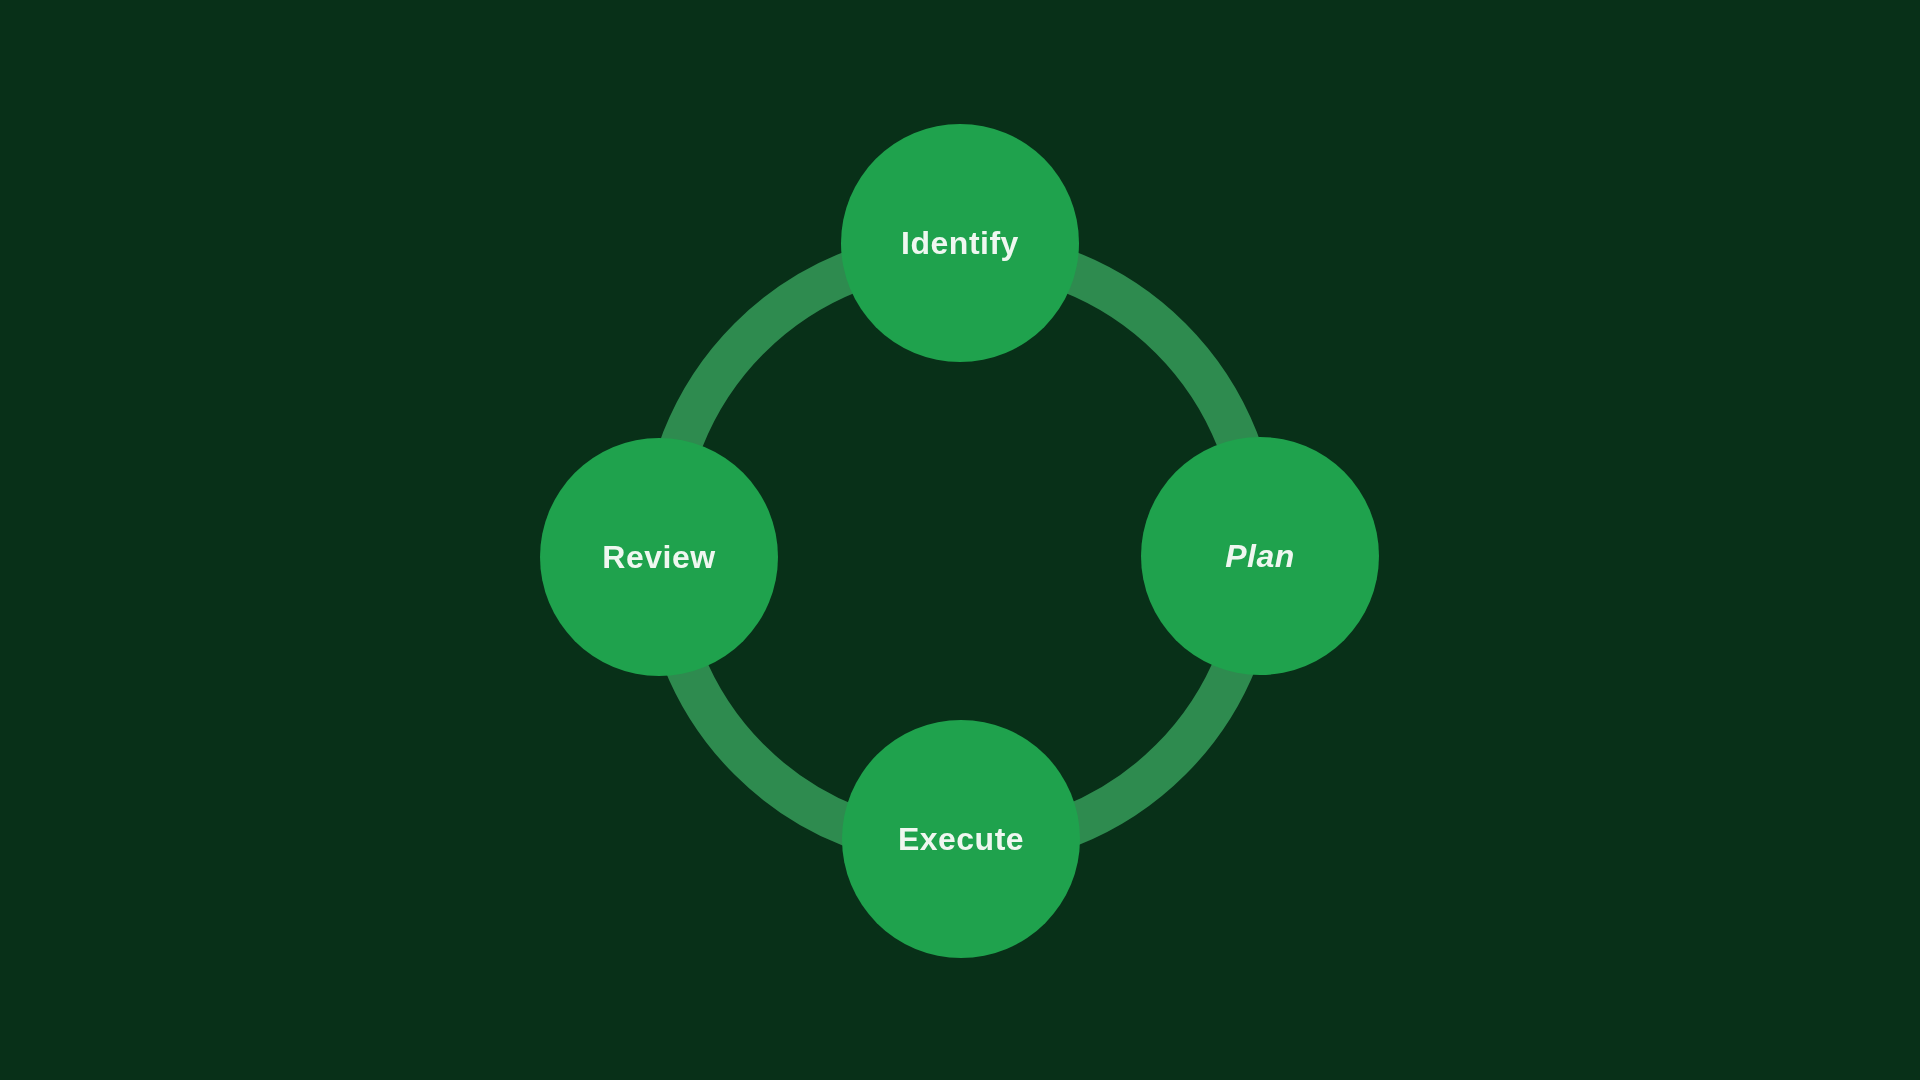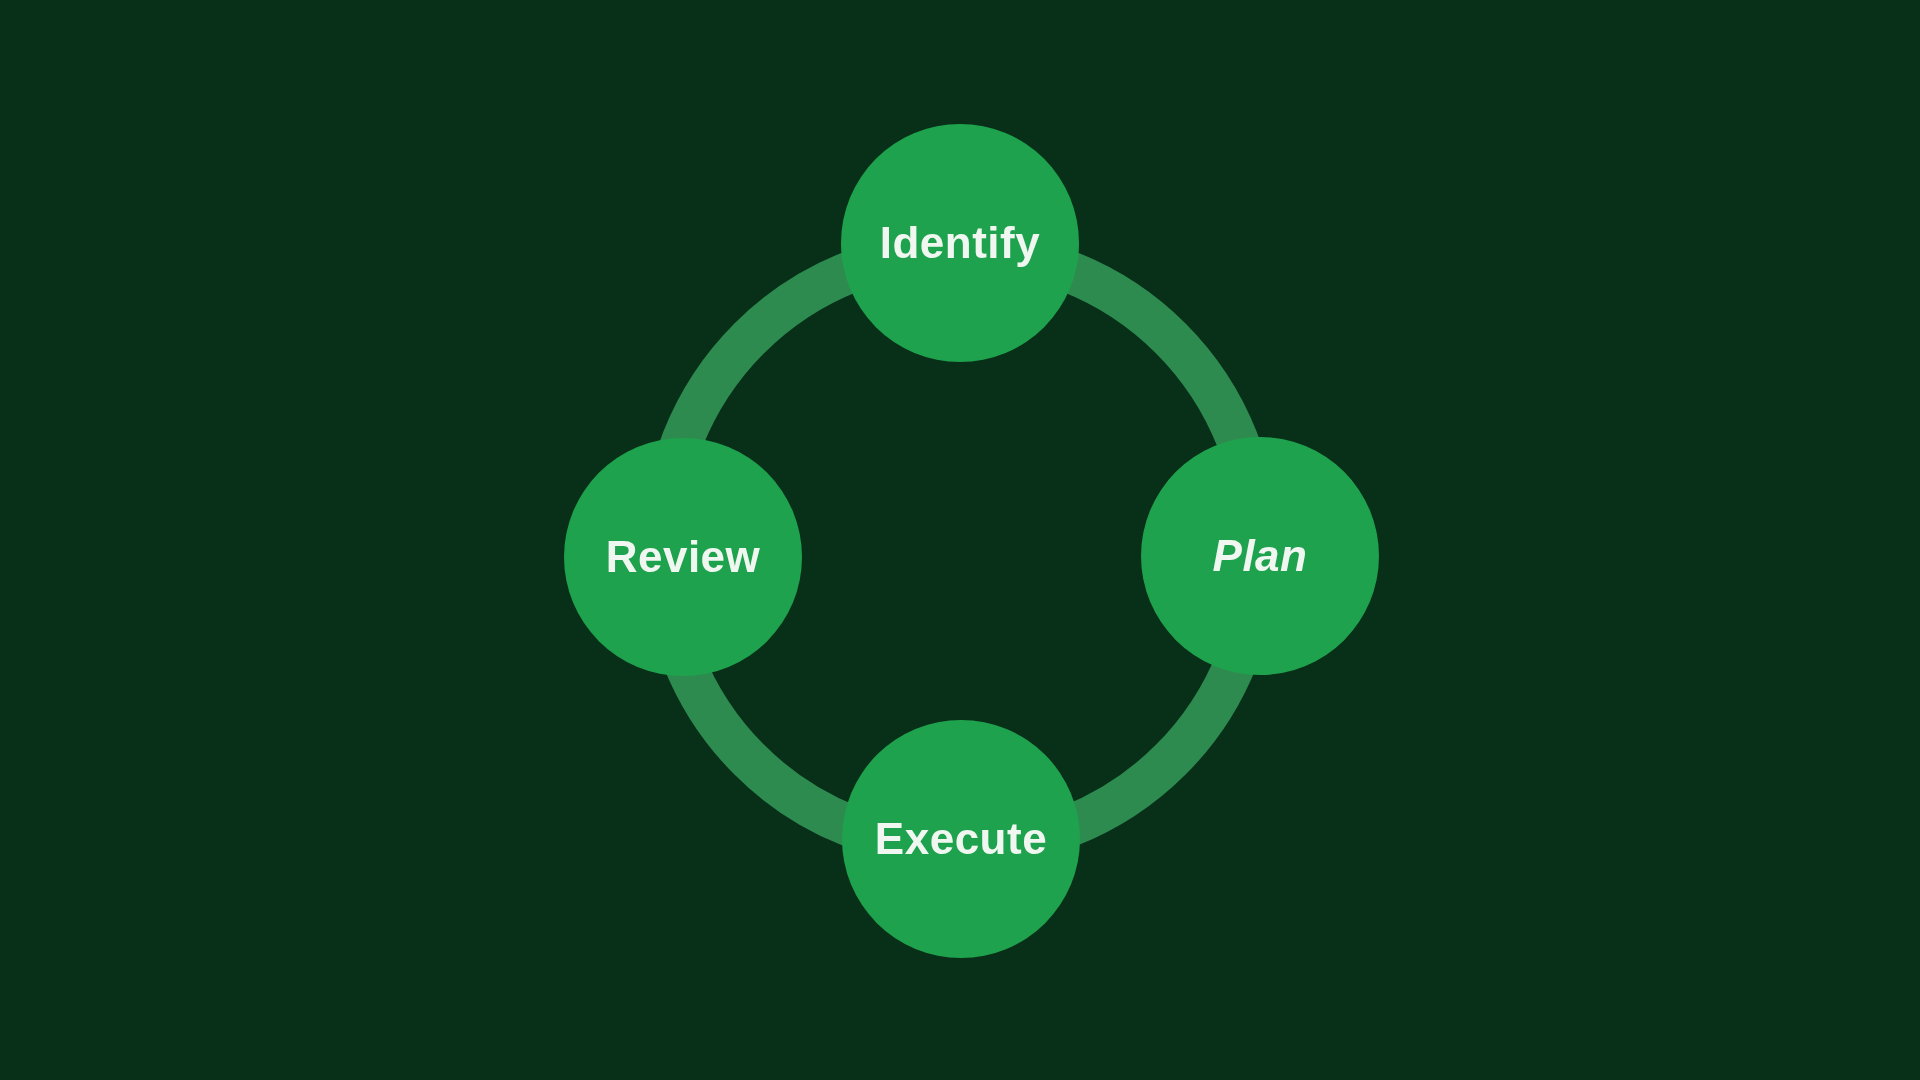--- a/index.html
+++ b/index.html
@@ -31,31 +31,31 @@
     width: 238px;
     height: 238px;
     border-radius: 50%;
     background: var(--node, #1FA24D);
     display: flex;
     align-items: center;
     justify-content: center;
   }
   .node-label {
     color: var(--label, #EFF7F0);
-    font-size: 44px;
+    font-size: 32px;
     font-weight: 700;
     letter-spacing: 0.5px;
     white-space: nowrap;
     user-select: none;
   }
   
   .node-top    { left: 841px;  top: 124px; }  
   .node-right  { left: 1141px; top: 437px; font-style: italic; }  
   .node-bottom { left: 842px;  top: 720px; }  
-  .node-left   { left: 564px;  top: 438px; }  
+  .node-left   { left: 540px;  top: 438px; }  
 </style>
 </head>
 <body>
 
 <div class="stage" style="--bg: #083018; --ring: #2E8B4F; --node: #1FA24D; --label: #EFF7F0;">
 
   <div class="ring"></div>
 
   <div class="node node-top">
     <span class="node-label">Identify</span>

